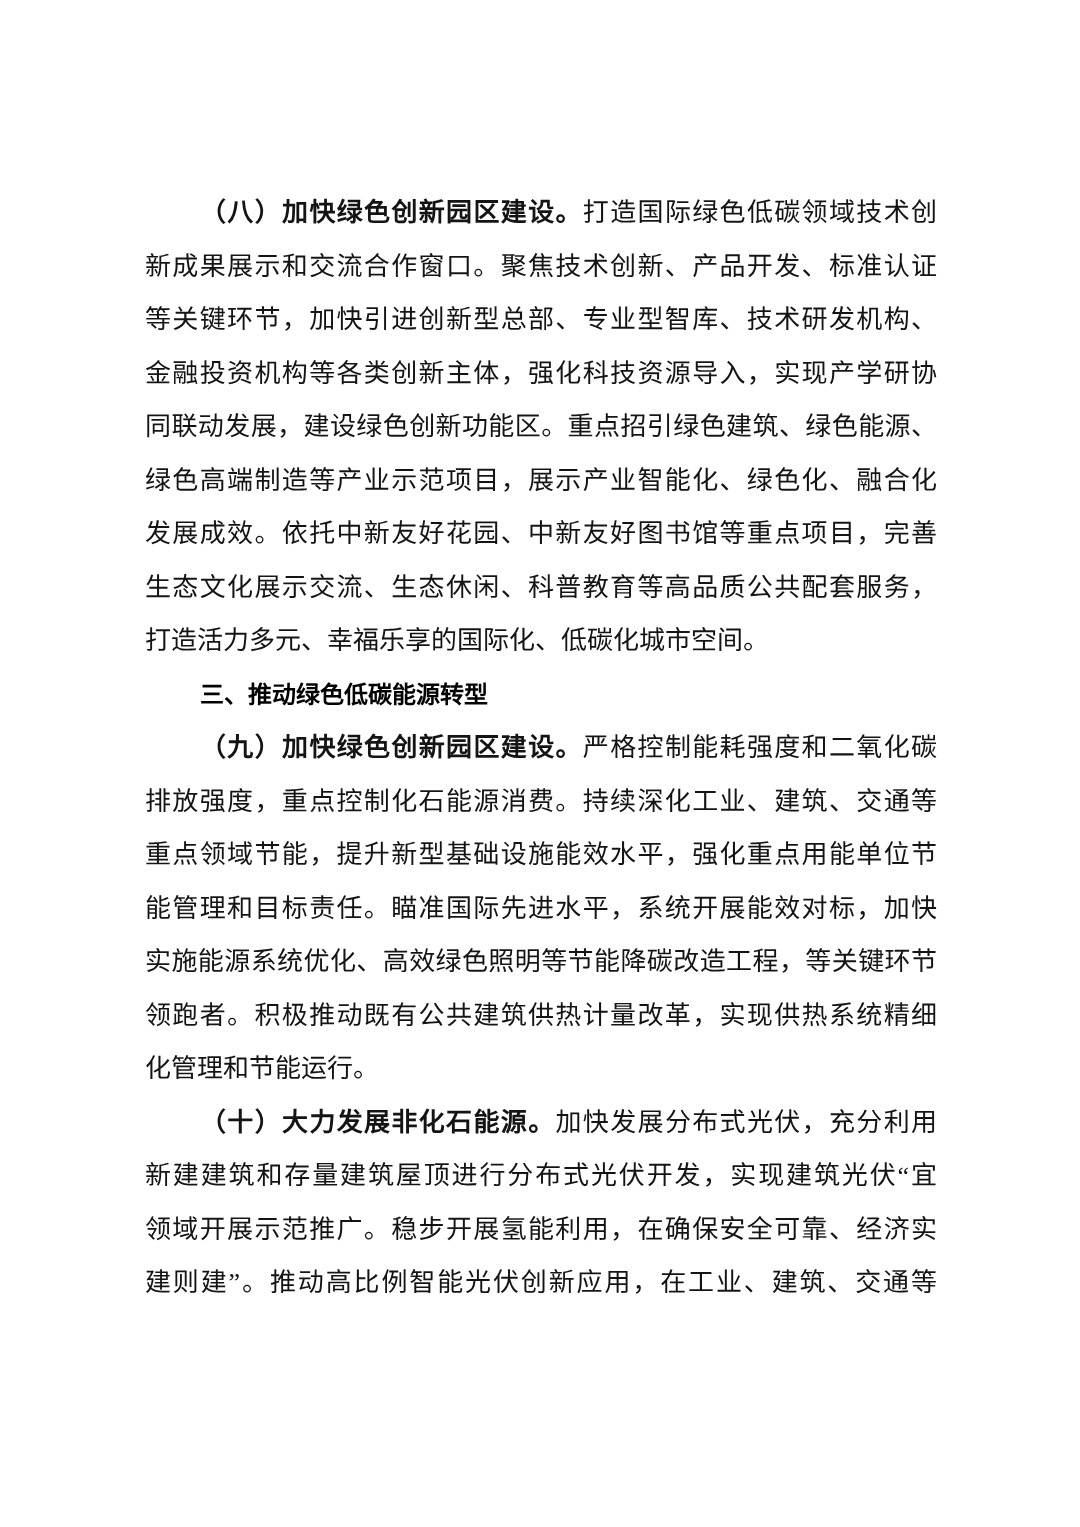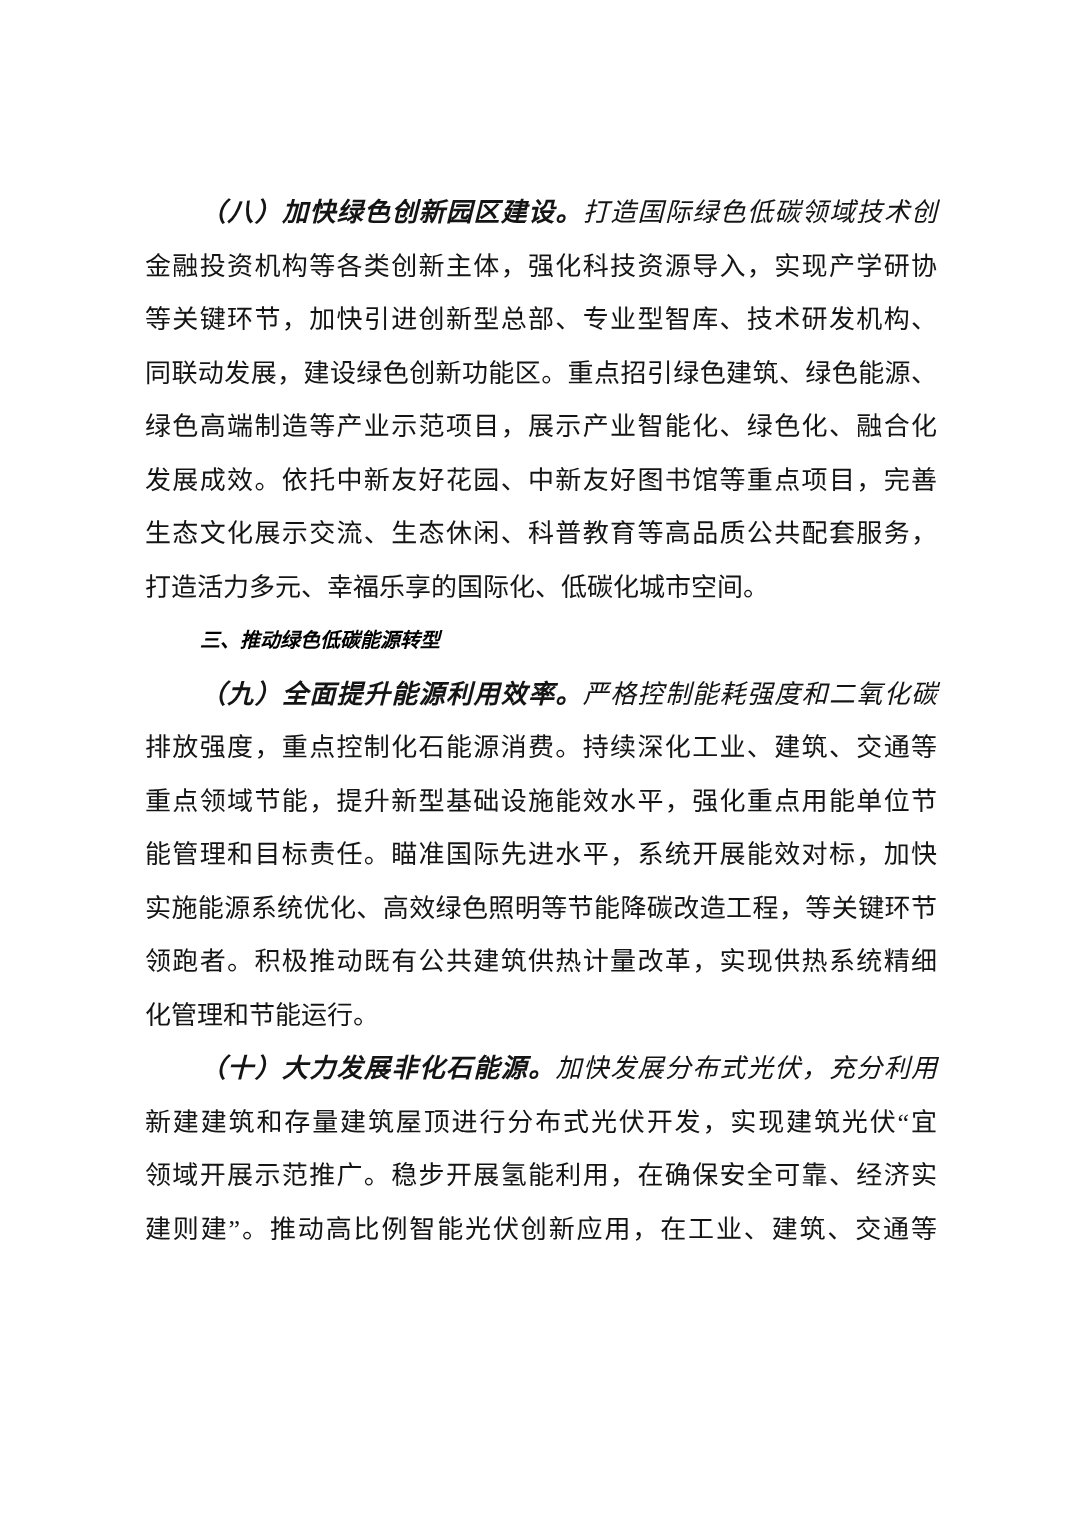--- a/index.html
+++ b/index.html
@@ -30,61 +30,61 @@
     text-align: justify;
     text-align-last: justify;
     text-justify: inter-ideograph;
   }
   .line.end {
     text-align: left;
     text-align-last: left;
   }
   .line.indent {
     text-indent: 55px;
-    font-style: italic;
   }
   .line .lead {
     font-weight: 700;
   }
   .line.heading {
     font-family: "Liberation Sans", "DejaVu Sans", sans-serif;
     font-weight: 700;
-    font-size: 20px;
+    font-size: 24px;
     color: #000000;
     text-align: left;
     text-align-last: left;
   }
 </style>
 </head>
 <body>
 
 <div class="page">
   <div class="content">
 
 
     <div class="line indent"><span class="lead">（八）加快绿色创新园区建设。</span><span>打造国际绿色低碳领域技术创</span></div>
 
+    <div class="line"><span>新成果展示和交流合作窗口。聚焦技术创新、产品开发、标准认证</span></div>
+
+    <div class="line"><span>等关键环节，加快引进创新型总部、专业型智库、技术研发机构、</span></div>
 
     <div class="line"><span>金融投资机构等各类创新主体，强化科技资源导入，实现产学研协</span></div>
-
-    <div class="line"><span>等关键环节，加快引进创新型总部、专业型智库、技术研发机构、</span></div>
 
     <div class="line"><span>同联动发展，建设绿色创新功能区。重点招引绿色建筑、绿色能源、</span></div>
 
     <div class="line"><span>绿色高端制造等产业示范项目，展示产业智能化、绿色化、融合化</span></div>
 
     <div class="line"><span>发展成效。依托中新友好花园、中新友好图书馆等重点项目，完善</span></div>
 
     <div class="line"><span>生态文化展示交流、生态休闲、科普教育等高品质公共配套服务，</span></div>
 
     <div class="line end"><span>打造活力多元、幸福乐享的国际化、低碳化城市空间。</span></div>
 
     <div class="line indent heading"><span>三、推动绿色低碳能源转型</span></div>
 
-    <div class="line indent"><span class="lead">（九）全面提升能源利用效率。</span><span>严格控制能耗强度和二氧化碳</span></div>
+    <div class="line indent"><span class="lead">（九）加快绿色创新园区建设。</span><span>严格控制能耗强度和二氧化碳</span></div>
 
     <div class="line"><span>排放强度，重点控制化石能源消费。持续深化工业、建筑、交通等</span></div>
 
     <div class="line"><span>重点领域节能，提升新型基础设施能效水平，强化重点用能单位节</span></div>
 
     <div class="line"><span>能管理和目标责任。瞄准国际先进水平，系统开展能效对标，加快</span></div>
 
     <div class="line"><span>实施能源系统优化、高效绿色照明等节能降碳改造工程，等关键环节</span></div>
 
     <div class="line"><span>领跑者。积极推动既有公共建筑供热计量改革，实现供热系统精细</span></div>

